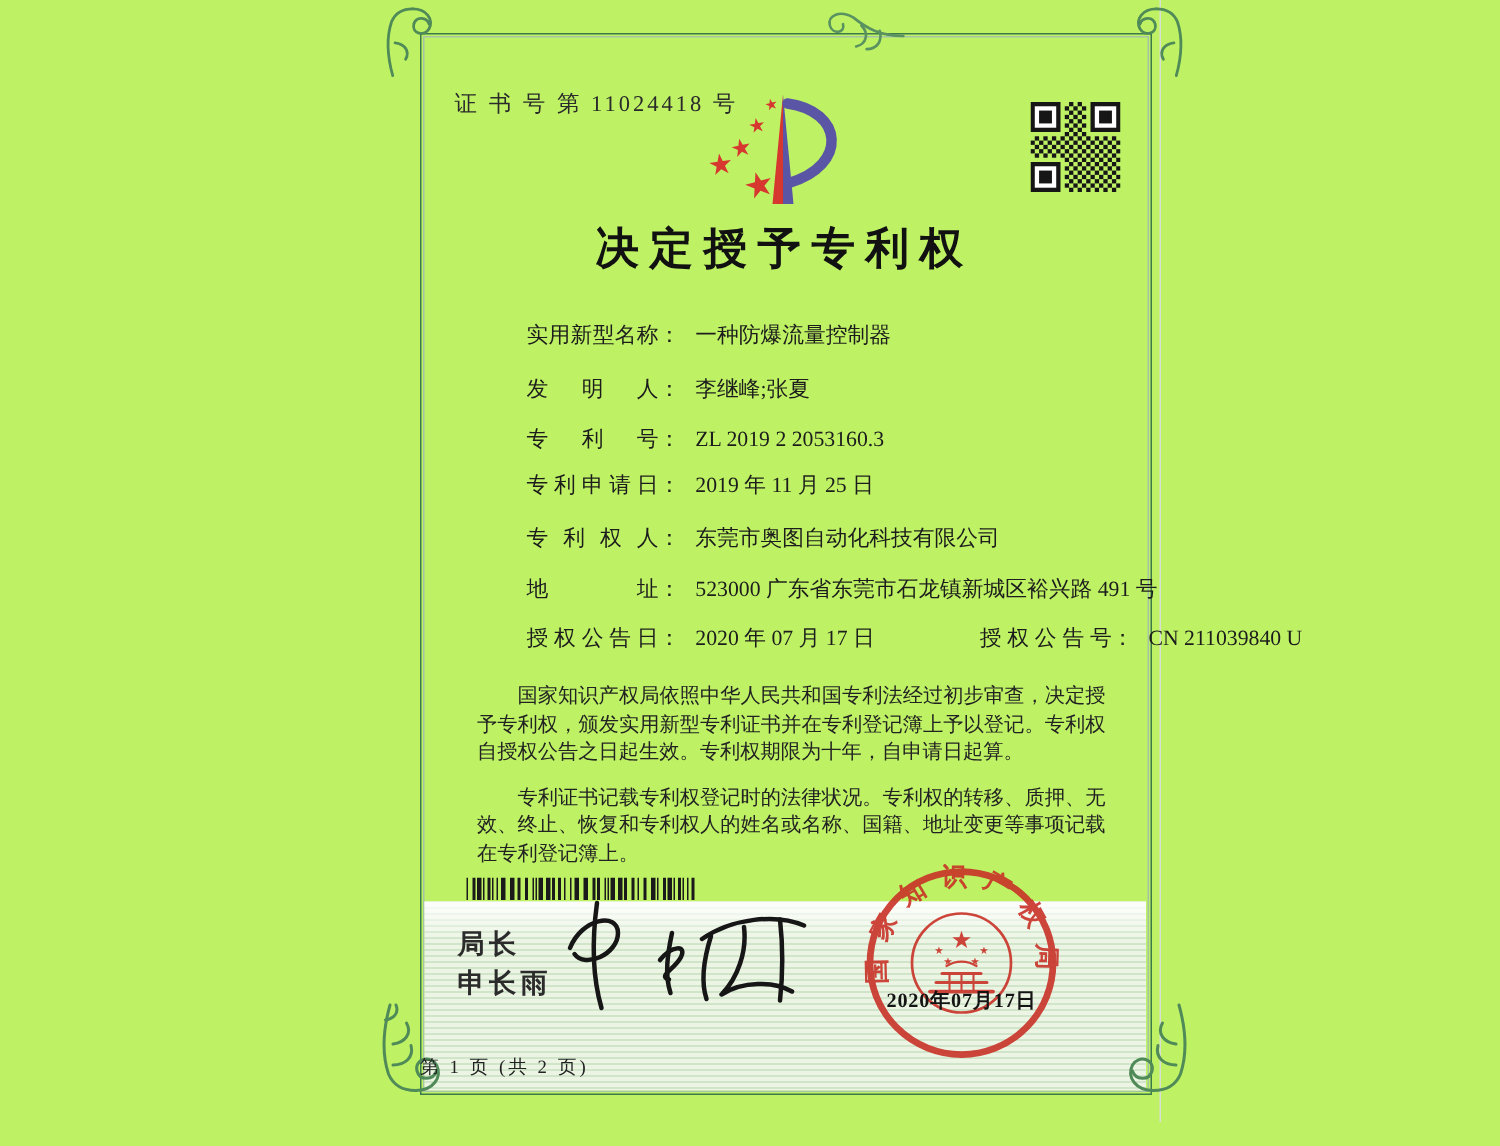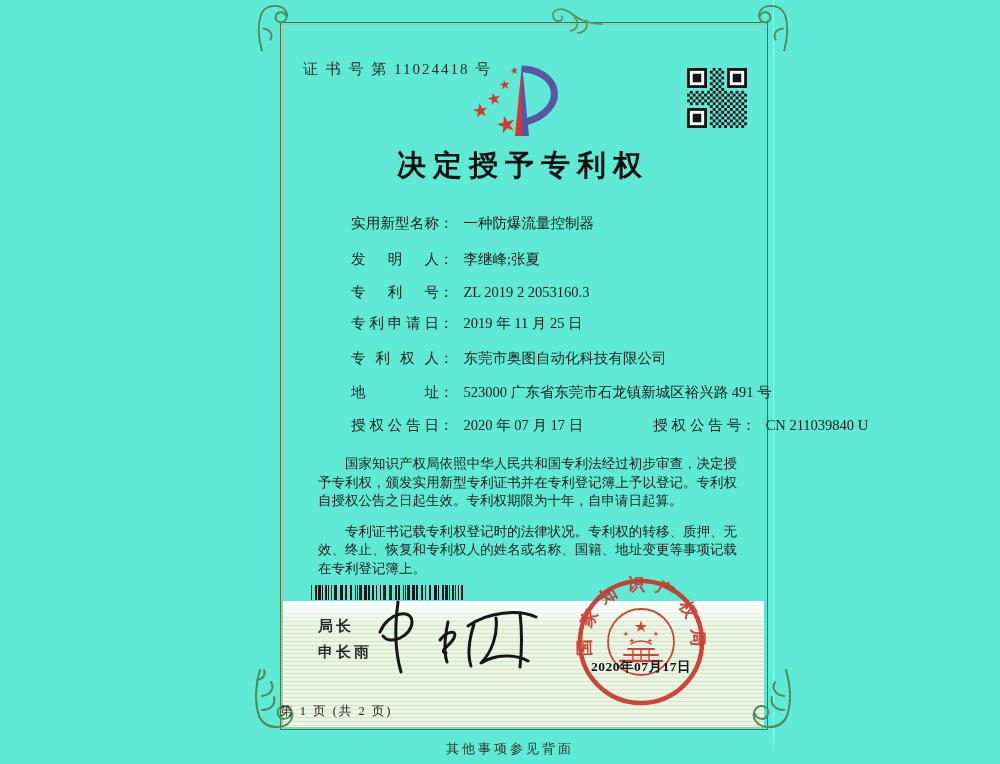--- a/index.html
+++ b/index.html
@@ -1,16 +1,16 @@
 <!DOCTYPE html>
 <html><head>
 <meta charset="utf-8">
 <style>
   html,body{margin:0;padding:0;background:#ffffff;}
-  #stage{position:relative;width:1000px;height:764px;background:#5eead4;overflow:hidden;
+  #stage{position:relative;width:1000px;height:764px;background:#bef264;overflow:hidden;
          font-family:"Liberation Serif","DejaVu Serif",serif;color:#1d1d1d;}
   
   .page-edge{position:absolute;left:773px;top:0;width:1px;height:748px;background:#d8ddd6;}
   
   .frame{position:absolute;left:280px;top:22px;width:486px;height:706px;
          border:1.6px solid #3d7a4b;}
   .frame-inner{position:absolute;inset:1px;border:1px solid #a5c4a6;}
   
   .band{position:absolute;left:283px;top:601px;width:481px;height:126px;
         background:
@@ -22,22 +22,22 @@
   .title{left:280px;top:146px;width:486px;text-align:center;font-size:29px;font-weight:bold;
          letter-spacing:7px;color:#111;}
   .frow{position:absolute;left:307px;font-size:14.5px;color:#1c1c1c;white-space:pre;}
   .flabel{display:inline-block;width:88px;text-align:justify;text-align-last:justify;vertical-align:top;margin-left:44px;}
   .fval{margin-left:10px;}
   .fpair2{margin-left:26px;}
   .paras{position:absolute;left:306px;top:443px;width:443px;font-size:13.5px;line-height:18.5px;
          text-align:justify;color:#222;}
   .paras p{margin:12px;text-indent:2em;}
   .barcode{position:absolute;left:310px;top:585px;width:153px;height:15px;}
-  .officer{position:absolute;left:318px;font-family:Liberation Sans, sans-serif;
-           font-size:15px;font-weight:600;letter-spacing:3px;color:#2b2b2b;}
+  .officer{position:absolute;left:305px;font-family:Liberation Sans, sans-serif;
+           font-size:18px;font-weight:600;letter-spacing:3px;color:#2b2b2b;}
   .officer.t1{top:617px;} .officer.t2{top:643px;}
   .sig{position:absolute;left:366px;top:594px;width:190px;height:88px;}
   .seal{position:absolute;left:575px;top:576px;width:132px;height:132px;opacity:.9;}
   .sealdate{position:absolute;left:575px;top:658px;width:132px;text-align:center;
             font-size:13.5px;font-weight:bold;letter-spacing:.5px;color:#141414;}
   .pagenum{position:absolute;left:280px;top:703px;width:486px;text-align:left;
            font-size:12.5px;letter-spacing:2px;color:#222;}
   .backnote{position:absolute;left:280px;top:740px;width:460px;text-align:center;
             font-size:13px;letter-spacing:3px;color:#333;}
   .logo{position:absolute;left:466px;top:60px;width:110px;height:82px;}
@@ -340,15 +340,14 @@
         <path d="M-13 7 h26" stroke-width="2"></path>
         <path d="M-17 13 h34" stroke-width="2"></path>
         <path d="M-21 19 h42" stroke-width="2.5"></path>
         <path d="M-8 8 v10 M8 8 v10 M0 8 v10" stroke-width="1.4"></path>
       </g>
     </g>
   </svg>
   <div class="sealdate">2020年07月17日</div>
 
   <div class="pagenum">第 1 页 (共 2 页)</div>
-  <div class="backnote">其他事项参见背面</div>
 
 </div>
 
 </body></html>

